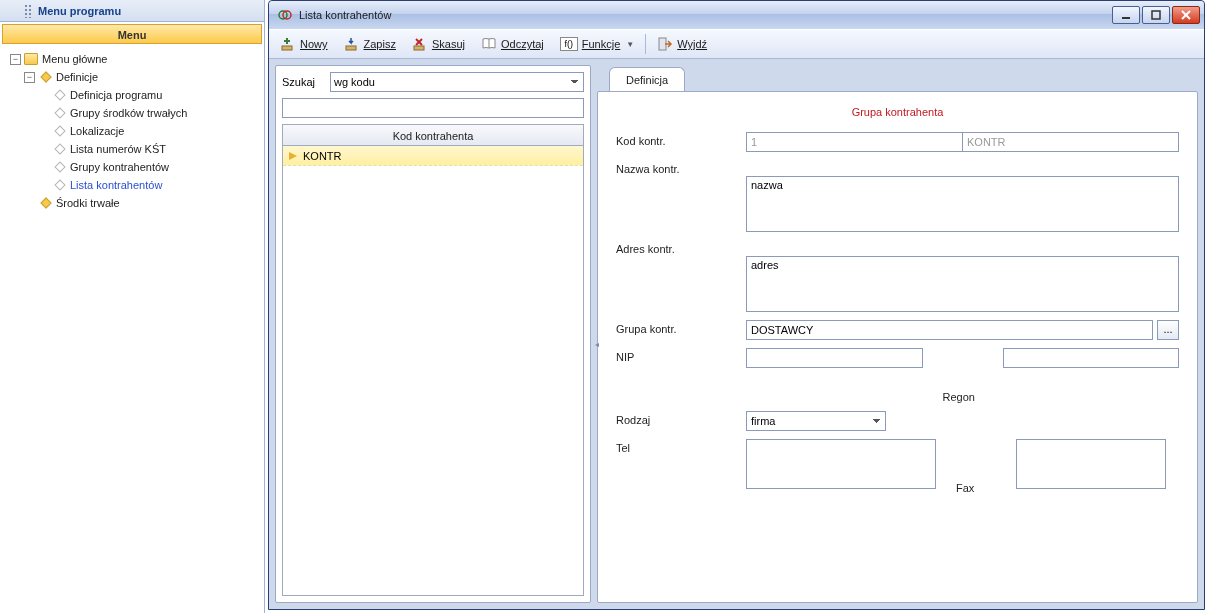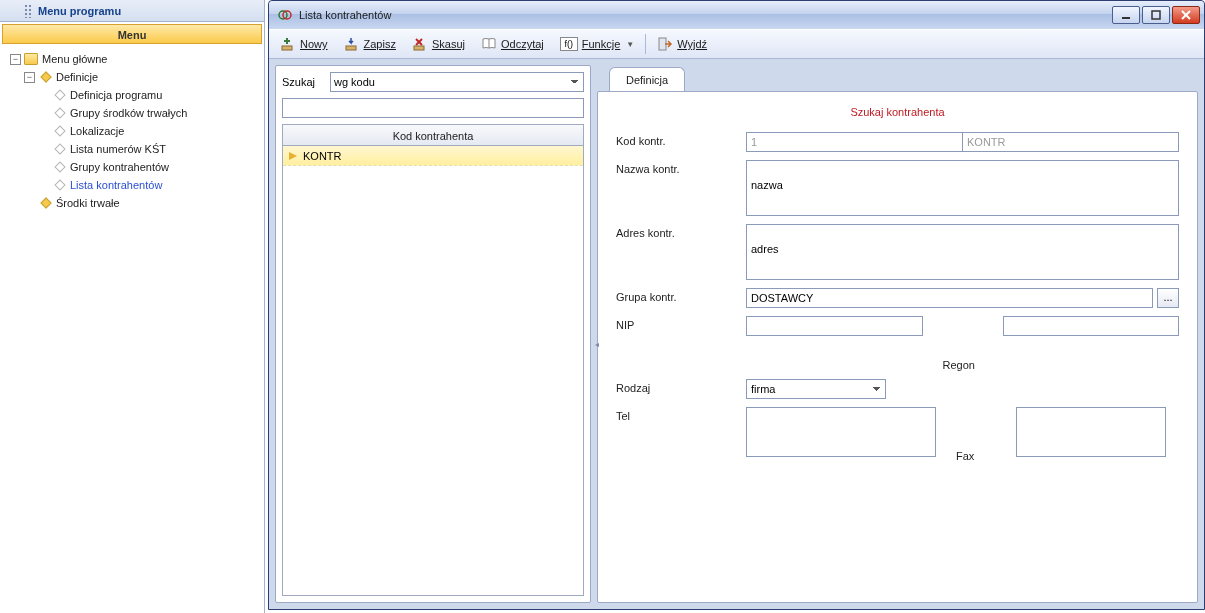--- a/index.html
+++ b/index.html
@@ -97,21 +97,21 @@
   color: #1a1a1a;
 }
 .tab-body { flex: 1; background: #fff; border: 1px solid #9caac8; border-radius: 2px; padding: 14px 18px; }
 
 .form-title { text-align: center; color: #c01920; margin-bottom: 14px; font-size: 11px; }
 .form-row { display: flex; align-items: flex-start; margin-bottom: 8px; }
 .flabel { width: 130px; padding-top: 3px; color: #222; }
 .flabel2 { width: 60px; padding-top: 3px; margin-left: 20px; color: #222; margin-top: 40px; }
 .finput { flex: 1; height: 20px; border: 1px solid #8a9ab8; padding: 1px 4px; background: #fff; font: inherit; }
 .finput.ro { color: #999; }
-.farea { flex: 1; height: 56px; border: 1px solid #8a9ab8; padding: 18px 4px; background: #fff; font: inherit; resize: none; }
+.farea { flex: 1; height: 56px; border: 1px solid #8a9ab8; padding: 2px 4px; background: #fff; font: inherit; resize: none; margin-top: 16px; }
 .ftiny { width: 60px; }
 .fcombo { width: 140px; height: 20px; border: 1px solid #8a9ab8; padding: 1px 16px 1px 4px; background: #fff; font: inherit; appearance:none; background-image: linear-gradient(45deg, transparent 50%, #555 50%), linear-gradient(135deg, #555 50%, transparent 50%); background-position: right 8px center, right 4px center; background-size: 4px 4px; background-repeat:no-repeat; }
 .pick-btn { width: 22px; height: 20px; border: 1px solid #8a9ab8; background: linear-gradient(#fff,#e5e9f2); margin-left: 4px; text-align:center; line-height:16px; cursor:pointer; }
 .subfield2 { width: 150px; }
 .half-input { width: 140px; }
 .fax-tel-area { width: 190px; height: 50px; border: 1px solid #8a9ab8; padding: 2px 4px; background:#fff; resize:none; font:inherit; }
 
 .resize-handle { position: absolute; top: 50%; left: -2px; width: 6px; height: 30px; cursor: col-resize; }
 .resize-handle::before { content:"◂"; font-size:8px; color:#7c8aaa; position:absolute; top:6px; }
 </style>
@@ -273,21 +273,21 @@
     </div>
 
     <div class="panel-right" style="position:relative">
       <div class="resize-handle"></div>
       <div class="tab-strip">
         <div class="tab">
           <span>Definicja</span>
         </div>
       </div>
       <div class="tab-body">
-        <div class="form-title">Szukaj kontrahenta</div>
+        <div class="form-title">Grupa kontrahenta</div>
 
         <div class="form-row">
           <div class="flabel">Kod kontr.</div>
           <input class="finput ftiny ro" readonly="" value="1" style="">
           <input class="finput ro" readonly="" style="flex: 1 1 0%; margin-left: -1px;" value="KONTR">
         </div>
 
         <div class="form-row">
           <div class="flabel">Nazwa kontr.</div>
           <textarea class="farea" style="">nazwa</textarea>

